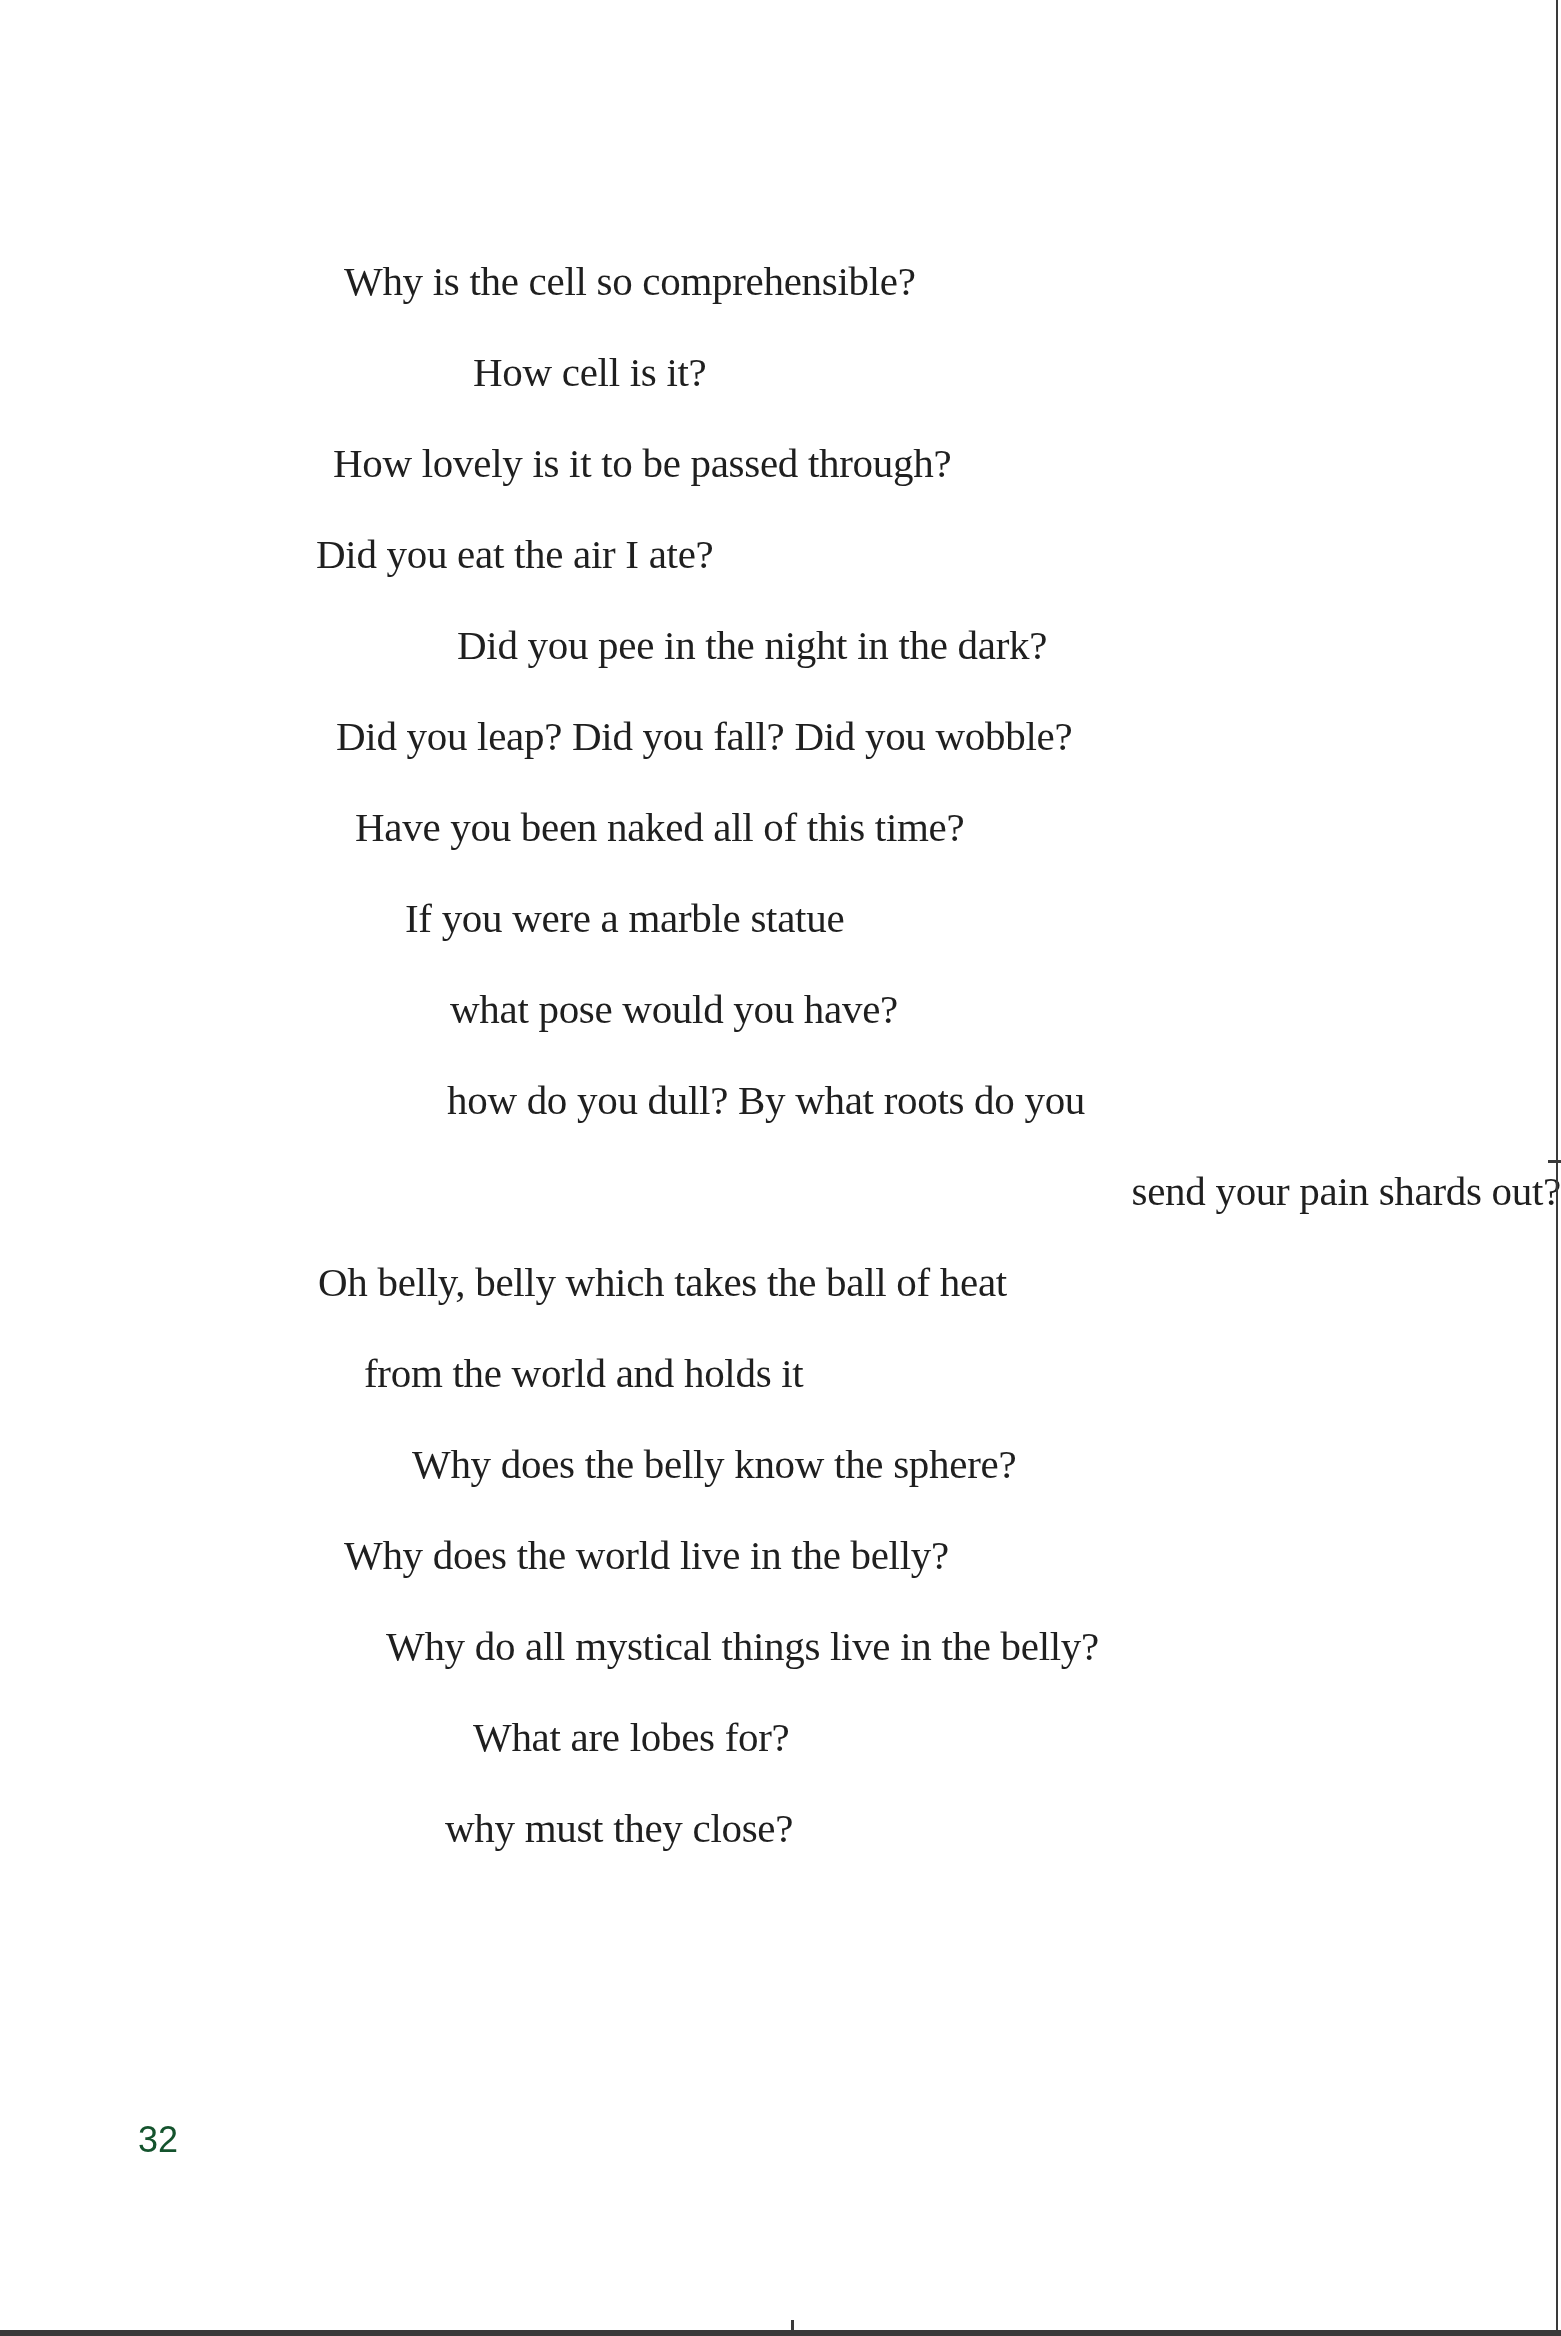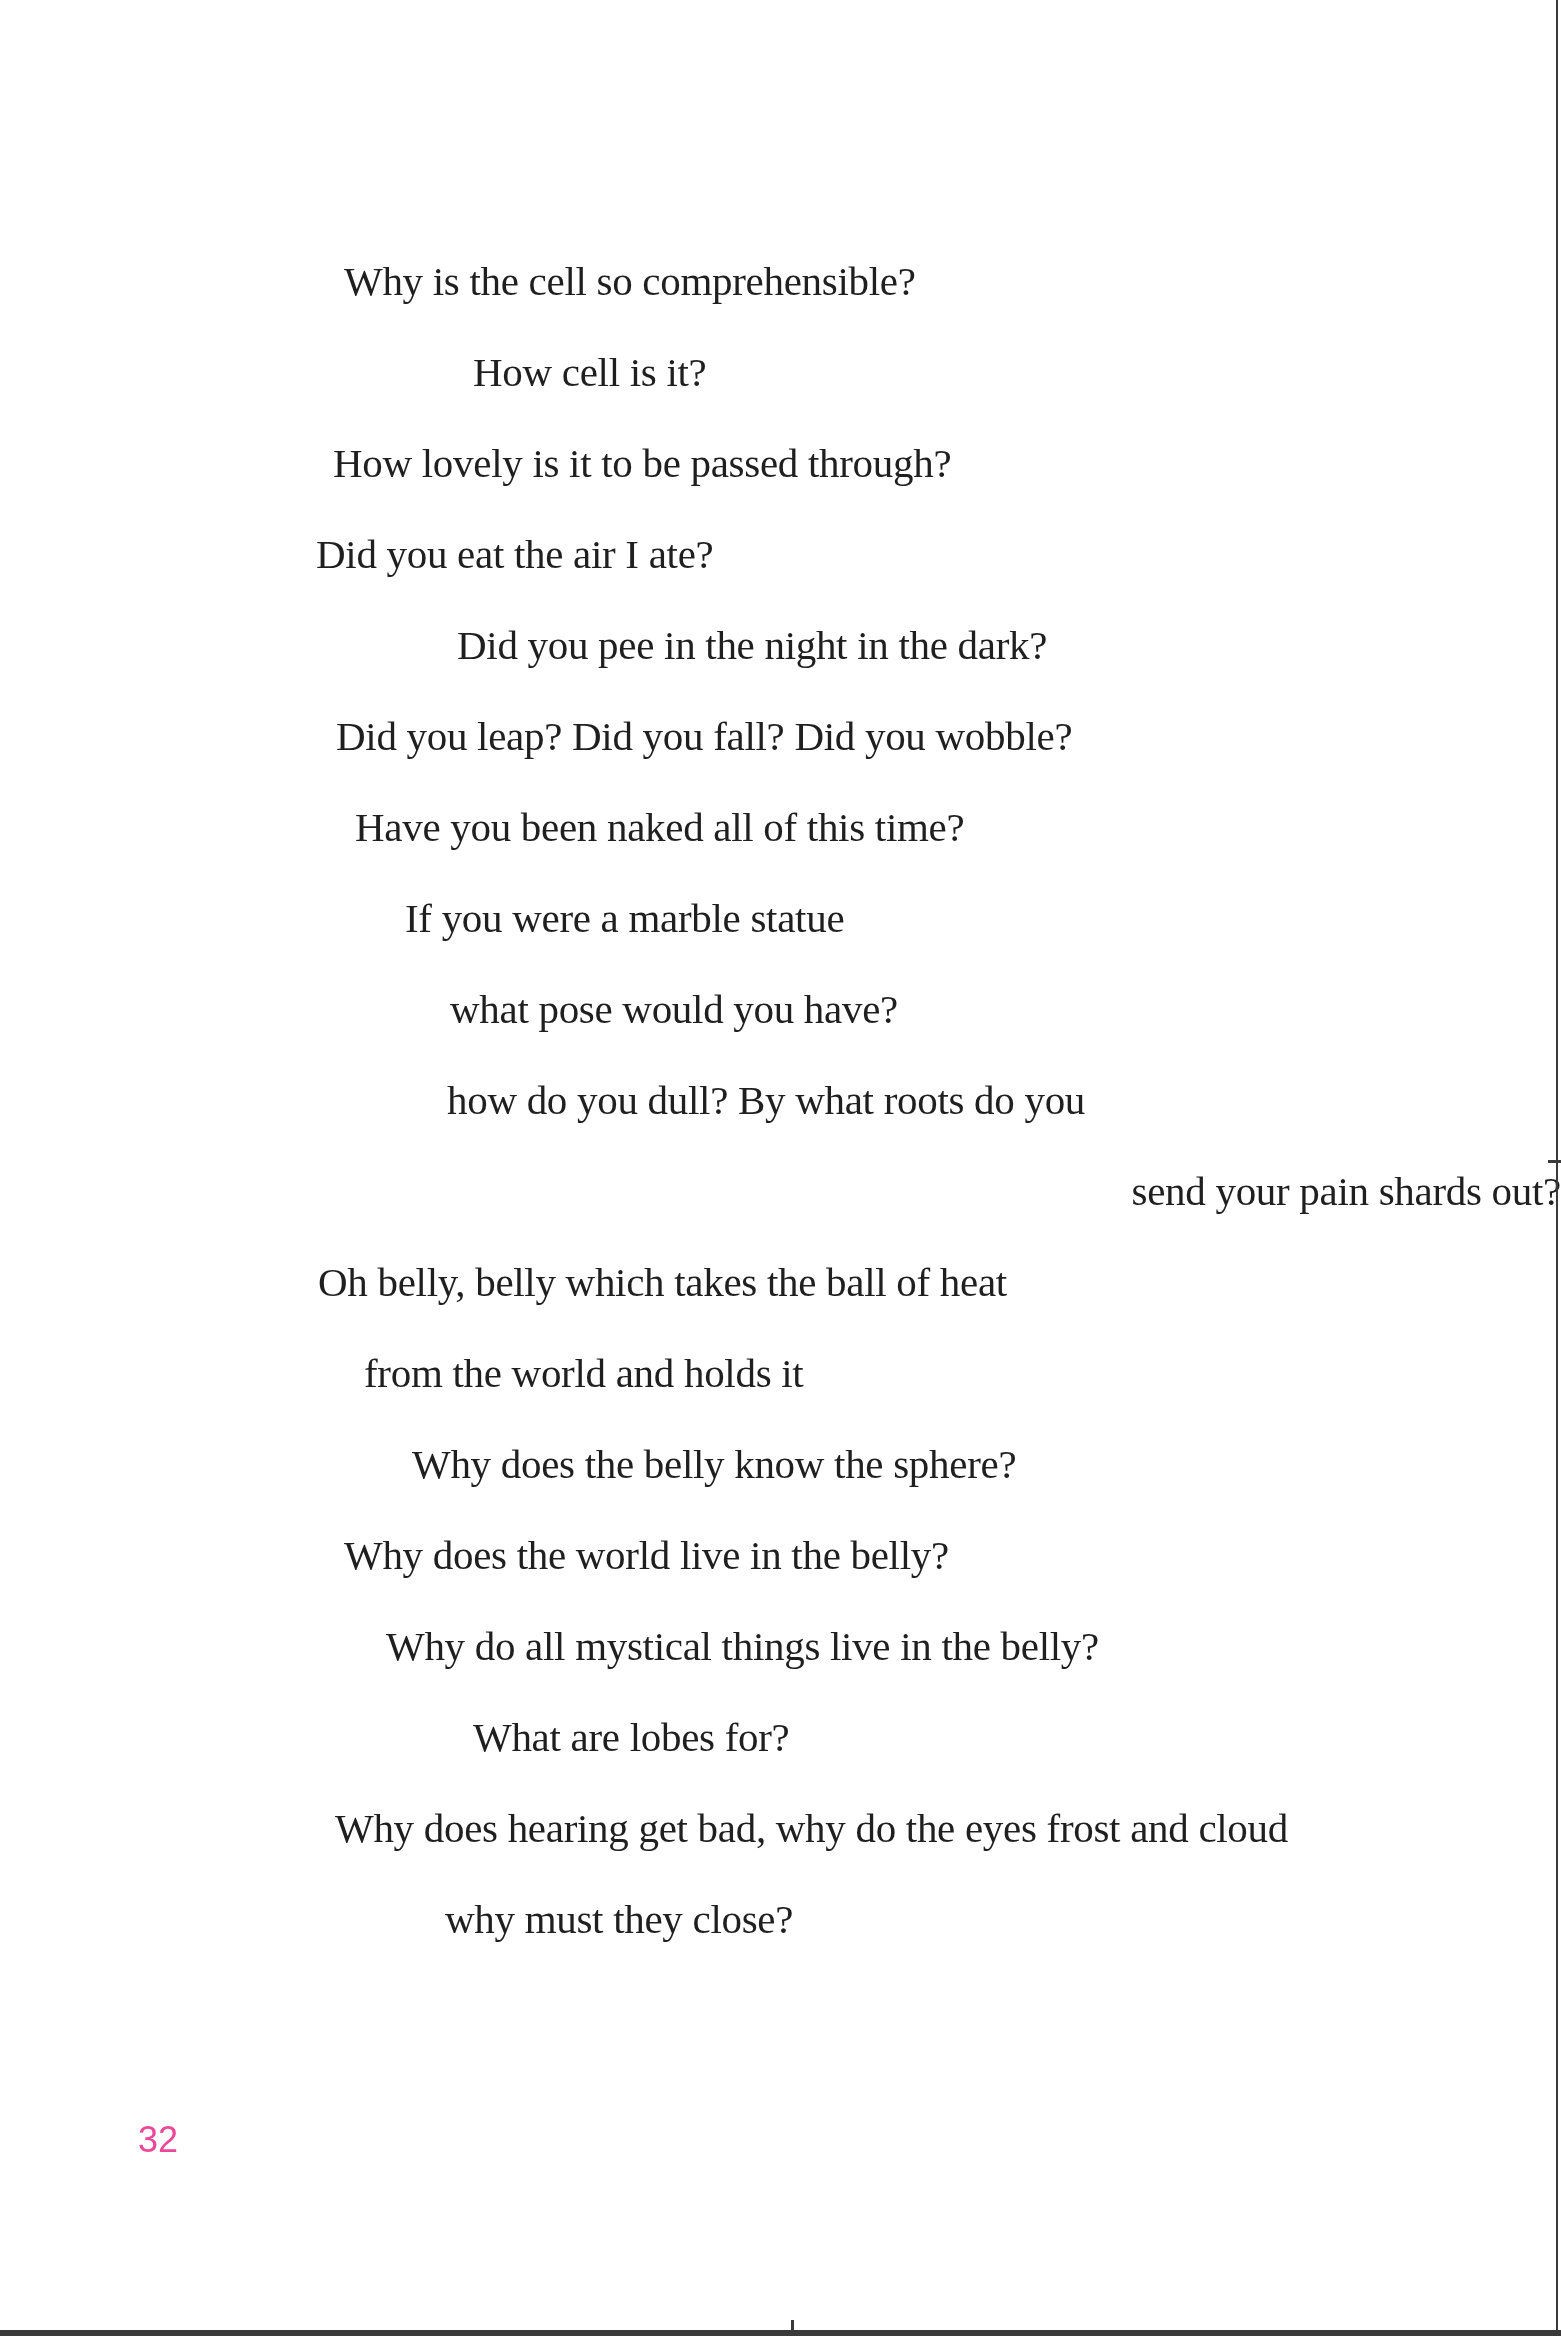--- a/index.html
+++ b/index.html
@@ -81,22 +81,21 @@
       <div class="poem-line" style="margin-left: 405px;">If you were a marble statue</div>
       <div class="poem-line" style="margin-left: 450px;">what pose would you have?</div>
       <div class="poem-line" style="margin-left: 447px;">how do you dull? By what roots do you</div>
       <div class="poem-line" style="margin-left: 522px; text-align: right;">send your pain shards out?</div>
       <div class="poem-line" style="margin-left: 318px;">Oh belly, belly which takes the ball of heat</div>
       <div class="poem-line" style="margin-left: 364px;">from the world and holds it</div>
       <div class="poem-line" style="margin-left: 412px;">Why does the belly know the sphere?</div>
       <div class="poem-line" style="margin-left: 344px;">Why does the world live in the belly?</div>
       <div class="poem-line" style="margin-left: 386px;">Why do all mystical things live in the belly?</div>
       <div class="poem-line" style="margin-left: 473px;">What are lobes for?</div>
-      <div class="poem-line" style="margin-left: 335px;">Why does hearing get bad, why do the eyes frost and cloud</div>
       <div class="poem-line" style="margin-left: 445px;">why must they close?</div>
     </div>
-  <div class="page-number" style="color: #ec4899;">32</div>
+  <div class="page-number" style="color: #14532d;">32</div>
   <div class="edge-right" style="background: rgb(58, 58, 58);"></div>
   <div class="edge-bottom" style="background: rgb(58, 58, 58);"></div>
   <div class="tick-bottom" style="background: rgb(58, 58, 58);"></div>
   <div class="tick-right" style="background: rgb(58, 58, 58);"></div>
 </div>
 
 
 </body></html>

